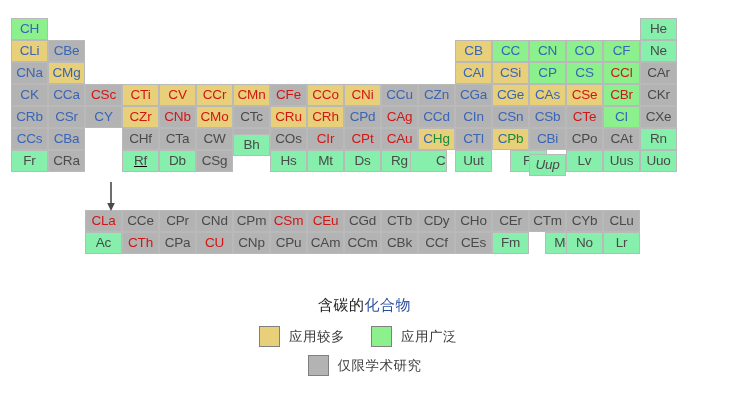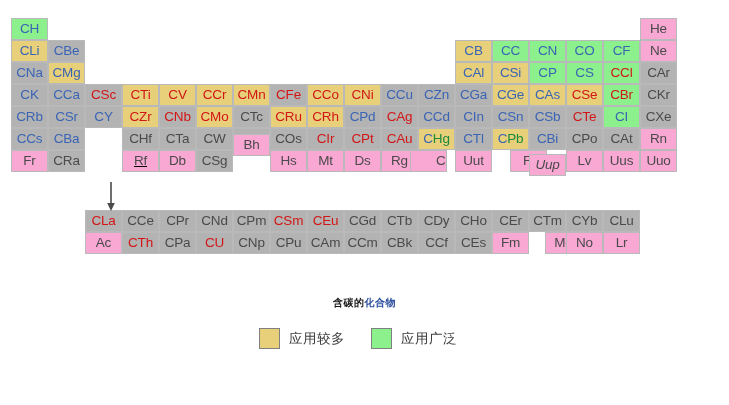--- a/index.html
+++ b/index.html
@@ -39,21 +39,21 @@
     white-space: nowrap;
     overflow: hidden;
   }
   .cell .sym { display: inline-block; }
   .cell .c   { }
 
   
   .bg-green { background: #8cf08c; }
   .bg-yellow{ background: #e8d07a; }
   .bg-gray  { background: #b3b3b3; }
-  .bg-pink  { background: #f9a8d4; text-align: right; }
+  .bg-pink  { background: #86efac; text-align: right; }
 
   
   .t-blue  { color: #3a64b4; }
   .t-red   { color: #d21616; }
   .t-dark  { color: #4a4a4a; }
   .t-green { color: #1a8a3c; }
 
   
   #arrow {
     position: absolute;
@@ -62,24 +62,24 @@
   }
 
   
   #legend-block {
     position: absolute;
     left: 0; top: 296px;
     width: 729px;
     text-align: center;
   }
   #legend-title {
-    font-size: 10px;
-    font-weight: bold;
+    font-size: 15px;
+    font-weight: normal;
     color: #1a1a1a;
-    margin-bottom: 18px;
+    margin-bottom: 11px;
     letter-spacing: 0.5px;
   }
   #legend-title .blue { color: #2b4f9e; }
   .legend-rows {
     display: inline-block;
   }
   .legend-row {
     display: flex;
     justify-content: center;
     align-items: center;
@@ -588,17 +588,21 @@
         <div class="legend-item">
           <span class="swatch bg-yellow"></span>
           <span class="legend-label">应用较多</span>
         </div>
         <div class="legend-item">
           <span class="swatch bg-green"></span>
           <span class="legend-label">应用广泛</span>
         </div>
       </div>
       <div class="legend-row">
+        <div class="legend-item">
+          <span class="swatch bg-gray"></span>
+          <span class="legend-label">仅限学术研究</span>
+        </div>
       </div>
     </div>
   </div>
 
 </div>
 
 </body></html>

